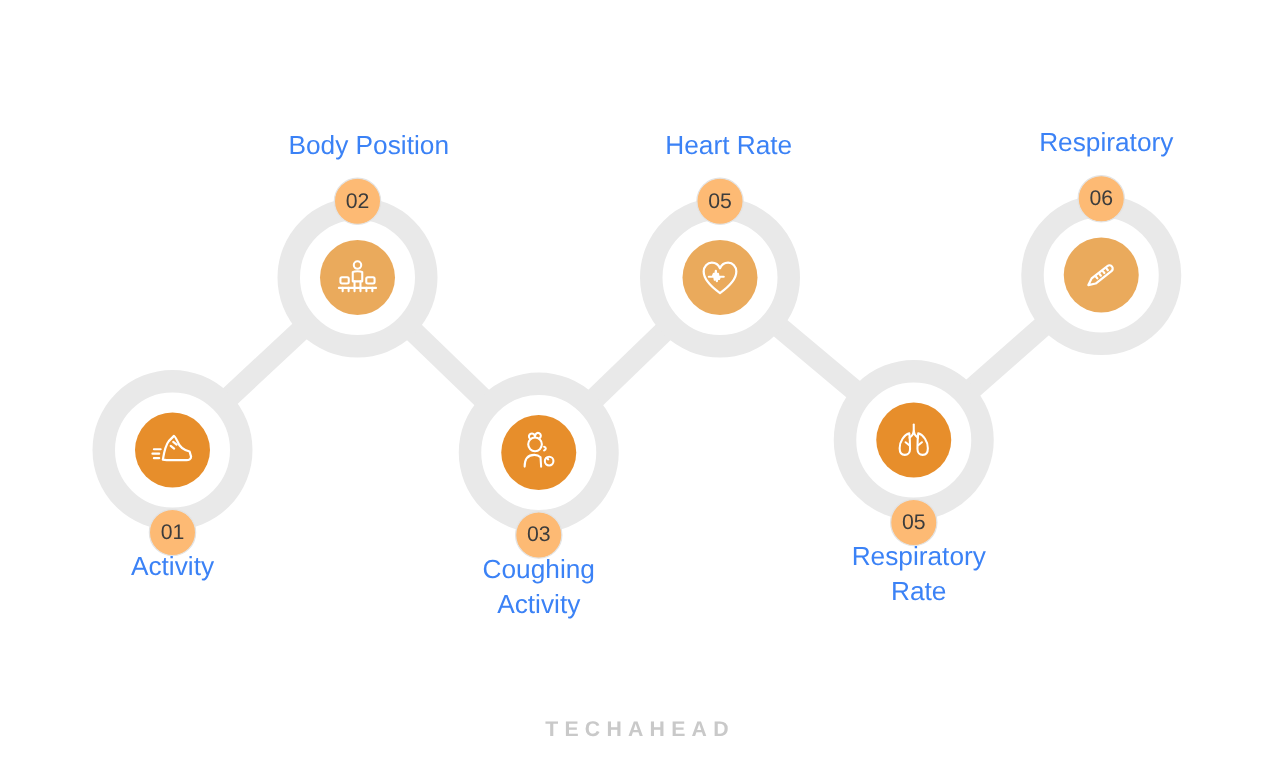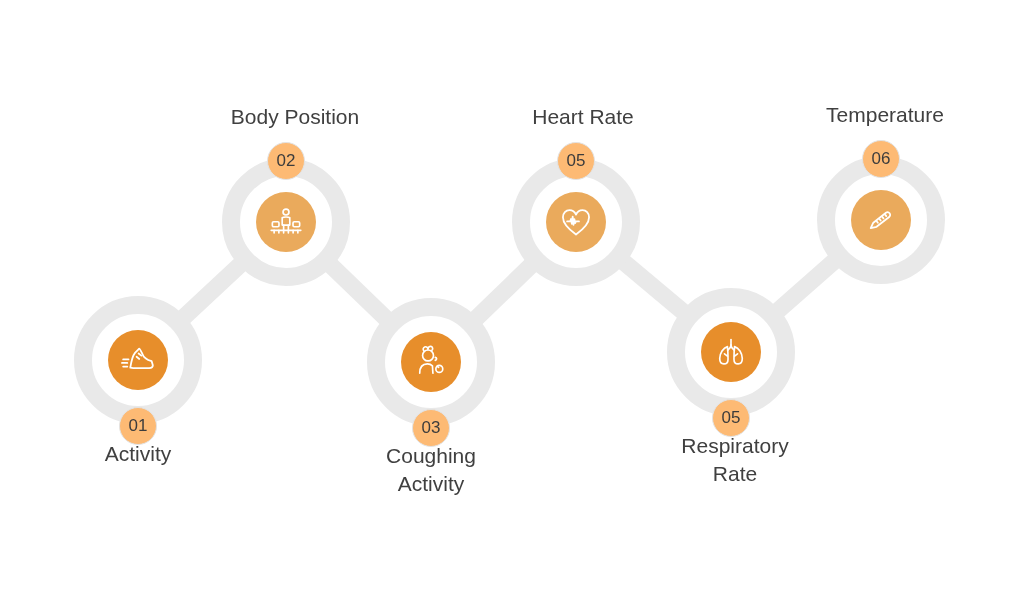--- a/index.html
+++ b/index.html
@@ -50,21 +50,21 @@
   }
   .item.bottom .badge { top: 47px; }
   .item.top .badge    { top: -80px; }
   .label {
     position: absolute;
     left: 0;
     transform: translateX(-50%);
     text-align: center;
     font-size: 21px;
     line-height: 1.35;
-    color: #404040;
+    color: #3b82f6;
   }
   .item.bottom .label { top: 80px; width: 140px; }
   .item.top .label    { top: -119px; white-space: nowrap; }
   .footer-logo {
     position: absolute;
     left: 0; top: 574px;
     width: 1024px;
     text-align: center;
     font-size: 17px;
     font-weight: 700;
@@ -189,17 +189,18 @@
       <svg width="38" height="38" viewBox="0 0 32 32">
         <g fill="none" stroke="#ffffff" stroke-width="1.5" stroke-linecap="round" stroke-linejoin="round" transform="rotate(-38 16 16)">
           <path d="M5 16 L9.5 13.8 L23 13.8 A2.2 2.2 0 1 1 23 18.2 L9.5 18.2 Z"></path>
           <path d="M12.5 14.8v1.4 M15.5 14.8v1.4 M18.5 14.8v1.4 M21.5 14.8v1.4"></path>
         </g>
       </svg>
     </div>
     <div class="badge">
         <span>06</span>
       </div>
-    <div class="label" style="margin-left:4px">Temperature</div>
-  </div>
-
+    <div class="label" style="margin-left:4px">Respiratory</div>
+  </div>
+
+  <div class="footer-logo">TECHAHEAD</div>
 
 </div>
 
 </body></html>

